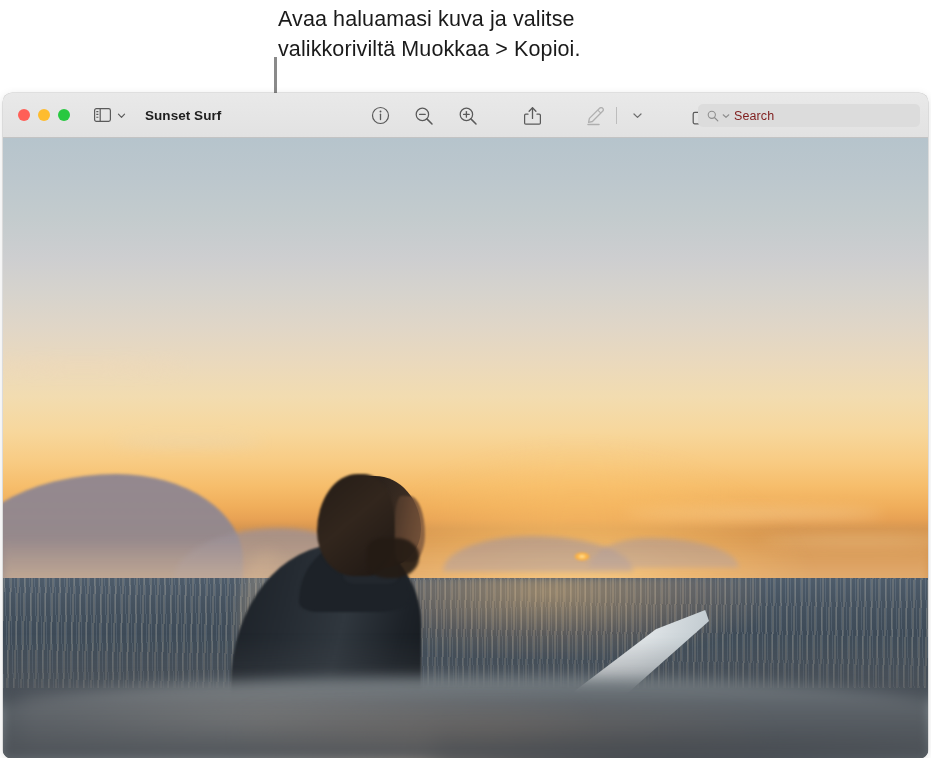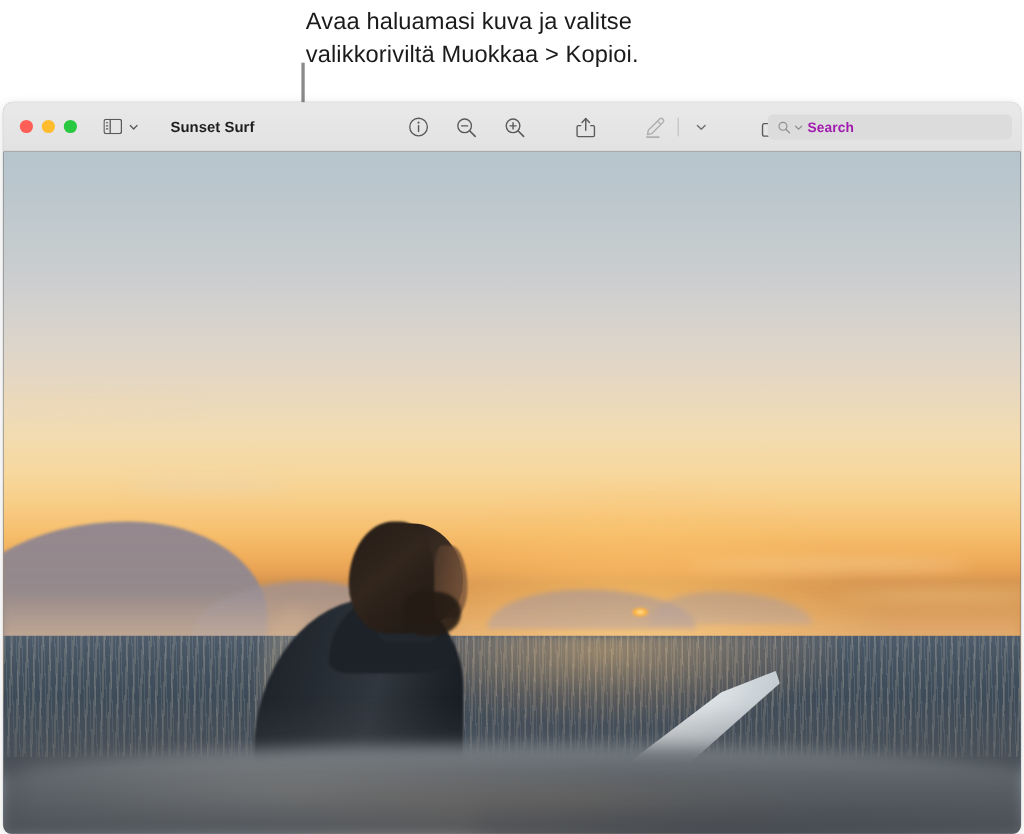--- a/index.html
+++ b/index.html
@@ -59,21 +59,21 @@
   .tl.green  { background:#28c840; }
 
   .sidebar-btn {
     display:flex; align-items:center; gap:6px;
     margin-left:24px;
   }
   .sidebar-glyph { width:17px; height:14px; display:block; }
   .chev { width:9px; height:9px; display:block; }
 
   .win-title {
-    margin-left:29px;
+    margin-left:19px;
     font-size:13.5px;
     font-weight:bold;
     color:#1e1e1e;
     letter-spacing:0.05px;
     white-space:nowrap;
   }
 
   .tb-right {
     position:absolute;
     left:360px; top:0; right:0; height:45px;
@@ -101,23 +101,22 @@
     width:222px; height:23px;
     background:#dcdcdc;
     border-radius:5px;
     display:flex; align-items:center;
     padding-left:9px;
     gap:4px;
   }
   .search-glyph { width:12px; height:12px; display:block; }
   .search-ph {
     font-size:12.5px;
-    color:#a21caf;
+    color:#7f1d1d;
     letter-spacing:0.1px;
-    font-weight:bold;
   }
 
   
   .photo {
     position:relative;
     width:100%;
     height:620px;
     overflow:hidden;
     background:#2b3138;
   }

